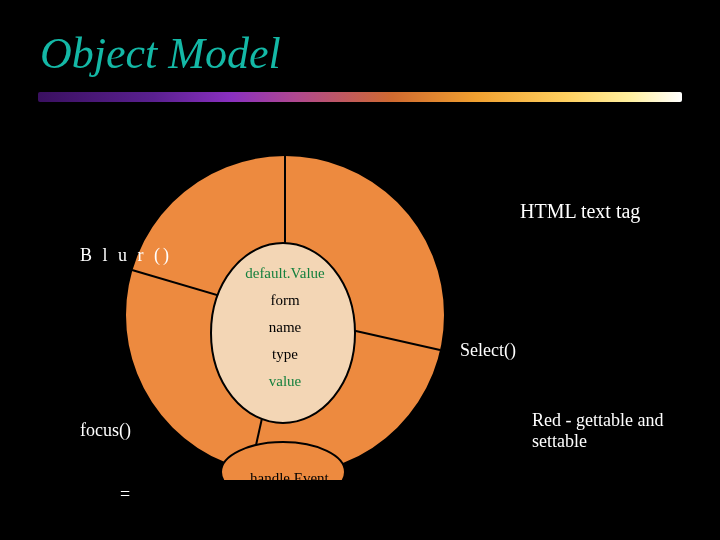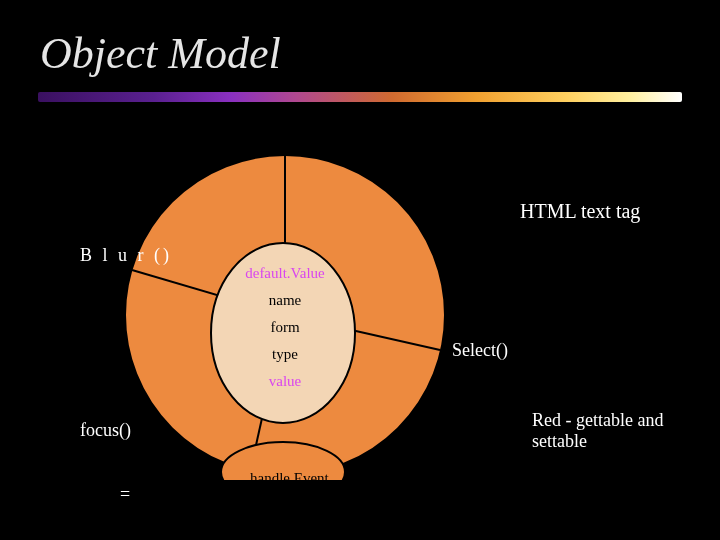--- a/index.html
+++ b/index.html
@@ -13,21 +13,21 @@
   }
   .slide {
     position: relative;
     width: 720px;
     height: 540px;
   }
   .title {
     position: absolute;
     left: 40px;
     top: 28px;
-    color: #e5e5e5;
+    color: #14b8a6;
     font-style: italic;
     font-size: 44px;
     font-weight: normal;
   }
   .rule {
     position: absolute;
     left: 38px;
     top: 92px;
     width: 644px;
     height: 10px;
@@ -59,21 +59,21 @@
   
   .ext-label {
     position: absolute;
     color: #ffffff;
     font-size: 18px;
     font-family: "Times New Roman", Times, serif;
     white-space: nowrap;
   }
   .ext-blur   { left: -40px; top: 95px; letter-spacing: 3px; text-align: right; }
   .ext-focus  { left: -40px; top: 270px; text-align: center; }
-  .ext-select { left: 332px; top: 190px; }
+  .ext-select { left: 340px; top: 190px; }
   .ext-equals { left: 175px; top: 18px; color: #ffffff; font-size: 18px; }
 
   
   .right-label {
     position: absolute;
     color: #ffffff;
     font-family: "Times New Roman", Times, serif;
     font-size: 20px;
   }
   .lbl-textobj { left: 520px; top: 160px; }
@@ -88,21 +88,21 @@
     width: 150px;
     text-align: center;
     font-family: "Times New Roman", Times, serif;
     font-size: 15px;
     color: #000000;
   }
   .center-list .item {
     margin: 10px 0;
     white-space: nowrap;
   }
-  .center-list .red { color: #d946ef; }
+  .center-list .red { color: #15803d; }
 
   .handle-event {
     position: absolute;
     left: 130px;
     top: 320px;
     font-family: "Times New Roman", Times, serif;
     font-size: 15px;
     color: #000000;
   }
 </style>
@@ -134,22 +134,22 @@
     <div class="ext-equals">=</div>
 
     
     <div class="ext-label ext-blur">B l u r ()</div>
     <div class="ext-label ext-focus">focus()</div>
     <div class="ext-label ext-select">Select()</div>
 
     
     <div class="center-list">
       <div class="item red">default.Value</div>
+      <div class="item">form</div>
       <div class="item">name</div>
-      <div class="item">form</div>
       <div class="item">type</div>
       <div class="item red">value</div>
     </div>
 
     
     <div class="handle-event">handle.Event</div>
   </div>
 
   <div class="right-label lbl-htmltag">HTML text tag</div>
   <div class="right-label lbl-red">Red - gettable and settable</div>

